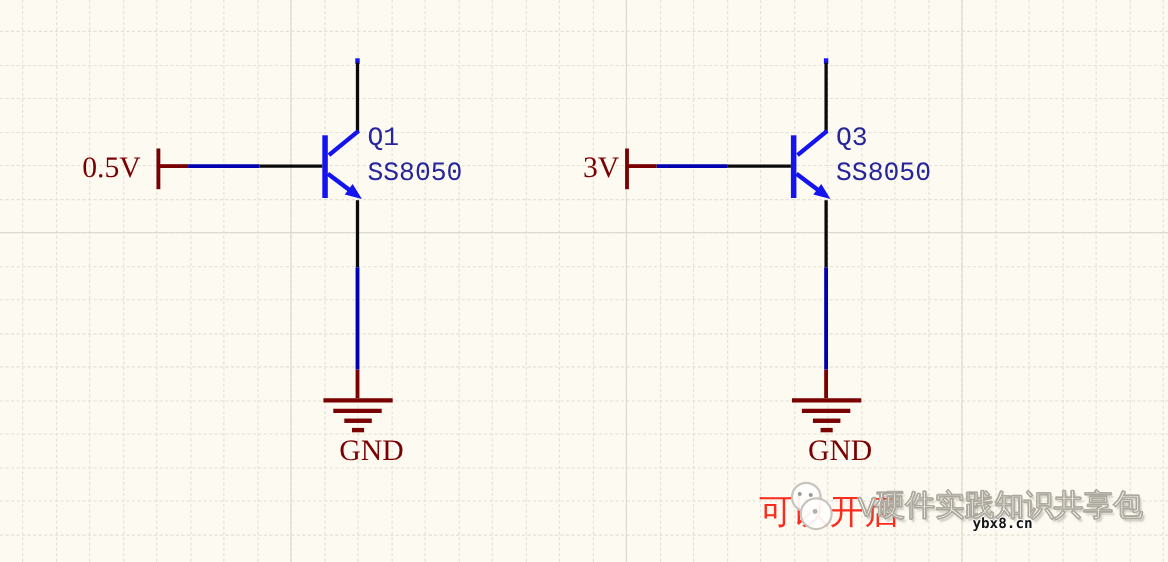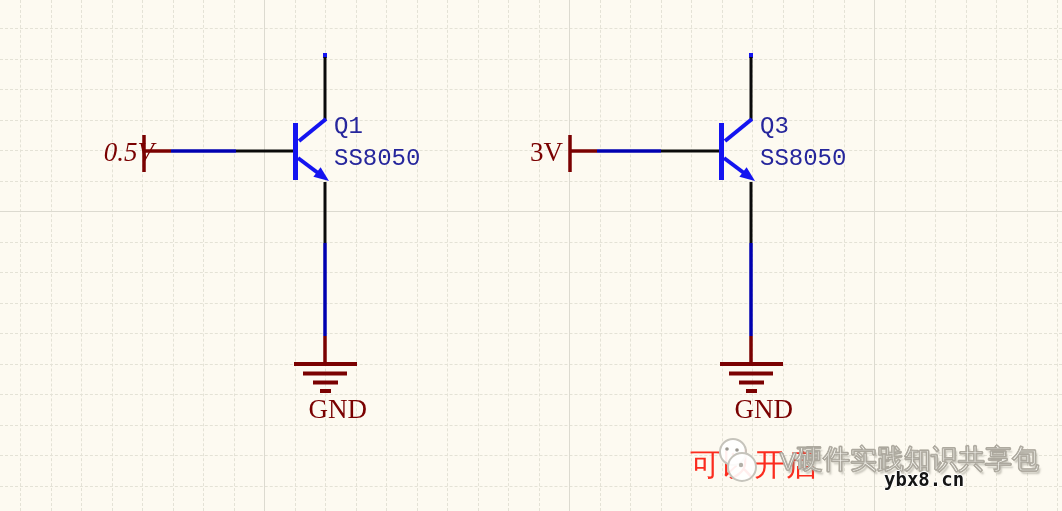--- a/index.html
+++ b/index.html
@@ -47,21 +47,21 @@
   .watermark{position:absolute;z-index:3;}
   .wm-brand,.wm-mark{
     color:#FBFAF4;
     -webkit-text-stroke:1.2px #ACA89E;
     text-shadow:1px 0 #B5B1A6,-1px 0 #B5B1A6,0 1px #B5B1A6,0 -1px #B5B1A6,2px 3px 2px rgba(140,138,128,.55);
     font-size:27px;letter-spacing:0px;
   }
   .wm-mark{font-size:24px;}
   .wm-site{
     font-family:"DejaVu Sans Mono","Liberation Mono",monospace;
-    font-weight:bold;font-size:19px;color:#151515;
+    font-weight:bold;font-size:13px;color:#151515;
     text-shadow:1px 0 #fff,-1px 0 #fff,0 1px #fff,0 -1px #fff;
   }
 </style>
 </head>
 <body>
 
 <div class="canvas">
 
   <div id="grid">
       <div class="grid-line grid-v" style="left: 20px;"></div>
@@ -166,21 +166,21 @@
       <line x1="751" y1="336" x2="751" y2="362" stroke="var(--power-net)" stroke-width="3.5"></line>
       <g stroke="var(--power-net)" stroke-width="4">
         <line x1="720" y1="364" x2="783" y2="364"></line>
         <line x1="729" y1="373.5" x2="773" y2="373.5"></line>
         <line x1="739" y1="382.5" x2="764" y2="382.5"></line>
         <line x1="746" y1="391" x2="757" y2="391"></line>
       </g>
     </g>
   </svg>
 
-  <div class="lbl net-label" style="left:94px;top:139px;width:60px;font-style:italic;">0.5V</div>
+  <div class="lbl net-label" style="left:68px;top:139px;width:60px;">0.5V</div>
   <div class="lbl designator" style="left:334px;top:115px;">Q1</div>
   <div class="lbl designator" style="left:334px;top:147px;">SS8050</div>
   <div class="lbl gnd-label" style="left:283px;top:396px;width:84px;">GND</div>
 
   <div class="lbl net-label" style="left:517px;top:139px;width:46px;">3V</div>
   <div class="lbl designator" style="left:760px;top:115px;">Q3</div>
   <div class="lbl designator" style="left:760px;top:147px;">SS8050</div>
   <div class="lbl gnd-label" style="left:709px;top:396px;width:84px;">GND</div>
   <div class="lbl caption" style="left:680px;top:449px;width:148px;">可以开启</div>
 

